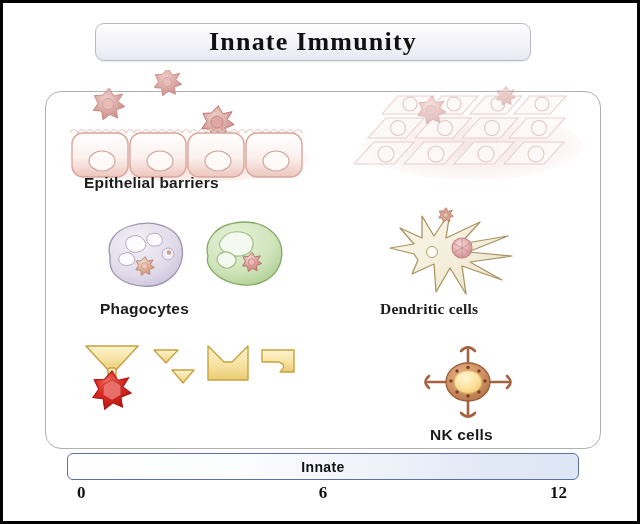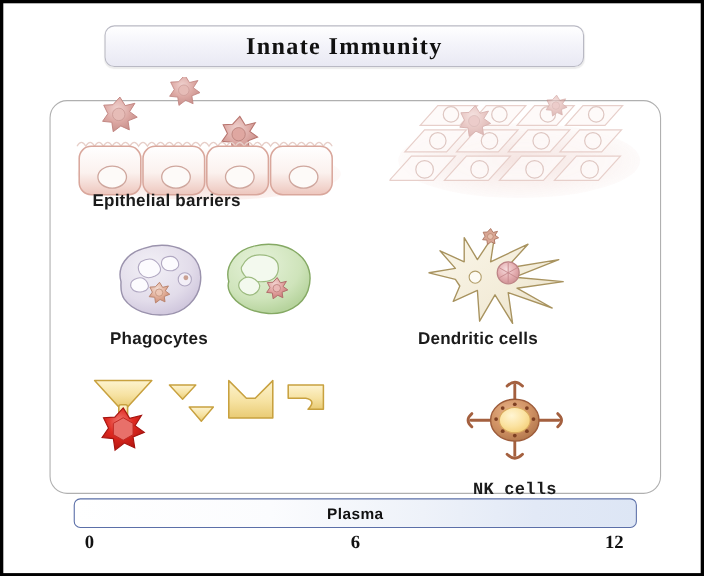--- a/index.html
+++ b/index.html
@@ -21,21 +21,21 @@
     box-sizing:border-box;
     border:1px solid #b9b9c4;
     border-radius:9px;
     background:linear-gradient(180deg,#ffffff 0%,#f4f4fa 45%,#e9e9f3 100%);
     box-shadow:0 1px 1px rgba(0,0,0,.08);
     display:flex;align-items:center;justify-content:center;
   }
   #title-text{
     font-family:"Liberation Serif", serif;
     font-weight:bold;
-    font-size:22px;
+    font-size:26px;
     letter-spacing:1.2px;
     color:#111111;
     white-space:nowrap;
   }
   
   #card{
     position:absolute;left:42px;top:88px;width:556px;height:358px;
     box-sizing:border-box;
     border:1.5px solid #b0b0b0;
     border-radius:16px;
@@ -291,21 +291,21 @@
         </g>
 
         <circle cx="48" cy="48" r="5.5" fill="#fdfbf4" stroke="#b39f6c" stroke-width="1"></circle>
 
         <g transform="translate(62,11) scale(.52)">
           <path d="M0,-14 L4.3,-7.1 L12.1,-9 L7.8,-2.2 L14,2.2 L6.5,5.2 L7.6,12.5 L0.7,9.3 L-5.4,14 L-6.5,6.3 L-14,5.6 L-9.7,-0.6 L-13,-7.5 L-5.6,-7.8 Z" fill="#d9a694" stroke="#ad7661" stroke-width="1.6"></path>
           <circle cx="-0.5" cy="0" r="5" fill="#e7c0ae" stroke="#b5836d" stroke-width="1.2"></circle>
         </g>
       </svg>
 
-      <span class="label" style="left:44px;top:96px;">Dendritic cells</span>
+      <span class="label" style="left:44px;top:96px;font-family:Liberation Serif, serif;">Dendritic cells</span>
     </div>
 
     <div class="cell" style="left:0px;top:248px;width:280px;height:108px;">
       <svg class="art" style="left:34px;top:0px;" width="220" height="74" viewBox="0 0 220 74">
         <defs>
           <linearGradient id="goldG" x1="0" y1="0" x2="0" y2="1">
             <stop offset="0%" stop-color="#fdf3cf"></stop>
             <stop offset="55%" stop-color="#f6e2a2"></stop>
             <stop offset="100%" stop-color="#e9cb74"></stop>
           </linearGradient>
@@ -370,27 +370,27 @@
             <circle cx="59" cy="29" r="1.7"></circle>
           <circle cx="65" cy="39" r="1.7"></circle>
             <circle cx="59" cy="50" r="1.7"></circle>
           <circle cx="48" cy="54" r="1.7"></circle>
             <circle cx="37" cy="50" r="1.7"></circle>
           <circle cx="31" cy="39" r="1.7"></circle>
             <circle cx="37" cy="29" r="1.7"></circle>
         </g>
       </svg>
 
-      <span class="label" style="left:94px;top:94px;font-family:Liberation Mono, monospace;">NK cells</span>
+      <span class="label" style="left:94px;top:84px;">NK cells</span>
     </div>
 
   </div>
 
   <div id="hours-bar">
-    <span id="hours-label">Plasma</span>
+    <span id="hours-label">Innate</span>
   </div>
   <div id="ticks">
     <span class="tick t0">0</span>
     <span class="tick t1">6</span>
     <span class="tick t2">12</span>
   </div>
 
 </div>
 
 </body></html>

